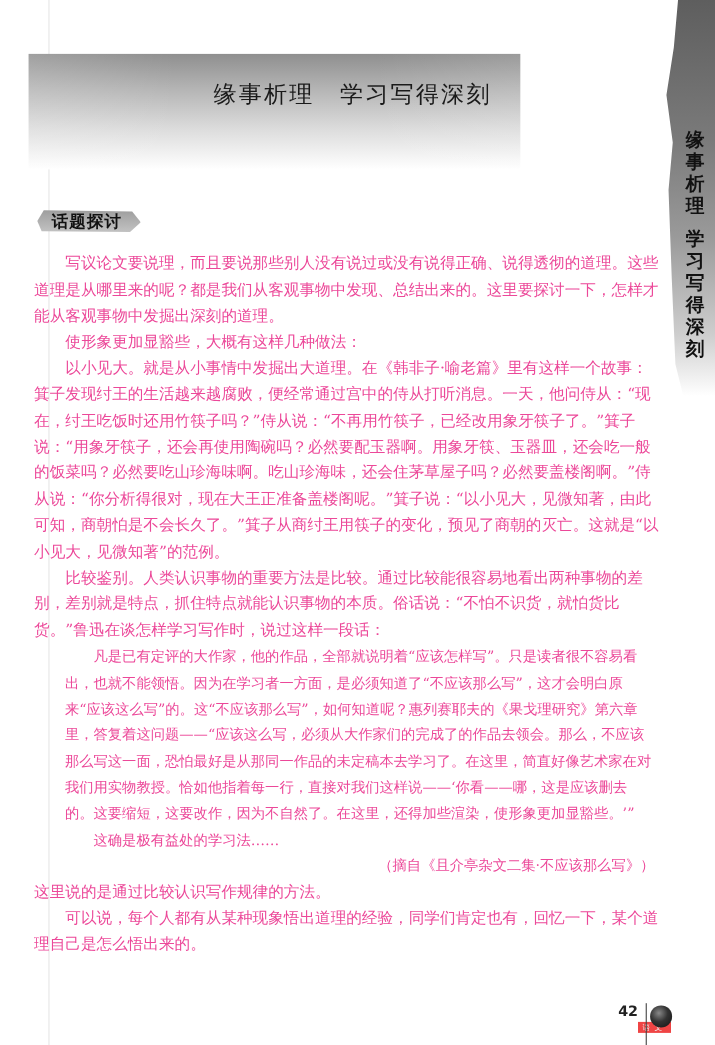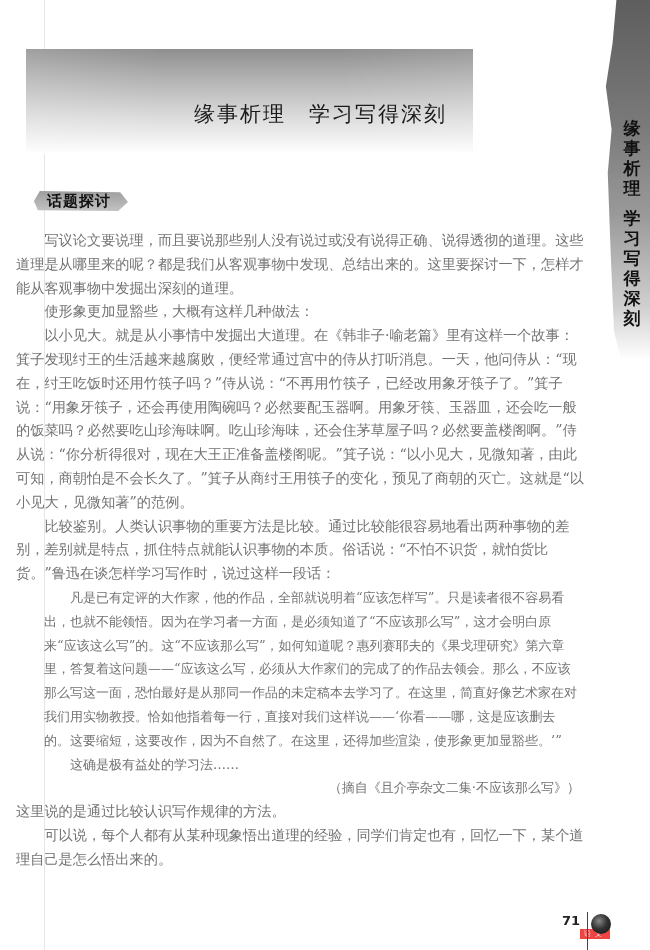--- a/index.html
+++ b/index.html
@@ -17,21 +17,21 @@
     position: absolute; left: 26px; top: 49px; width: 447px; height: 105px;
     background: linear-gradient(to bottom, #8f8f8f 0%, #b4b4b4 30%, #dcdcdc 65%, #ffffff 100%);
   }
   .banner-mask {
     position: absolute; left: 26px; top: 49px; width: 447px; height: 105px;
     background: linear-gradient(to right, rgba(255,255,255,0.15) 0%, rgba(255,255,255,0) 30%, rgba(255,255,255,0) 70%, rgba(255,255,255,0.1) 100%);
   }
   .banner-title {
     position: absolute; left: 26px; top: 72px; width: 509px; text-align: center;
     font-size: 21px; letter-spacing: 2px; color: #1a1a1a;
-    padding-left: 80px; box-sizing: border-box; margin-top: 28px;
+    padding-left: 80px; box-sizing: border-box;
   }
   .side-strip {
     position: absolute; right: 0; top: 0; width: 48px; height: 360px;
     background: linear-gradient(to bottom, #5e5e5e 0%, #7a7a7a 35%, #9a9a9a 60%, #cfcfcf 85%, #ffffff 100%);
     clip-path: polygon(30% 0, 100% 0, 100% 100%, 40% 100%, 25% 92%, 18% 70%, 12% 48%, 20% 36%, 8% 24%, 22% 12%);
   }
   .side-text {
     position: absolute; right: 8px; width: 22px; text-align: left;
     font-family: "DejaVu Sans", "Liberation Sans", sans-serif;
     font-weight: bold; font-size: 17px; line-height: 20px; color: #111;
@@ -41,22 +41,22 @@
   .section-tag {
     position: absolute; left: 30px; top: 190px; width: 98px; height: 22px;
     background: linear-gradient(to bottom, #9c9c9c, #c4c4c4);
     clip-path: polygon(4% 50%, 10% 5%, 92% 10%, 100% 55%, 90% 95%, 8% 92%);
     text-align: center;
     font-family: "DejaVu Sans", "Liberation Sans", sans-serif;
     font-weight: bold; font-size: 15px; line-height: 22px; color: #111;
     letter-spacing: 1px;
   }
   .body-text {
-    position: absolute; left: 16px; top: 229px; width: 568px;
-    font-size: 14.2px; line-height: 23.8px; color: #737373;
+    position: absolute; left: 31px; top: 229px; width: 568px;
+    font-size: 14.2px; line-height: 23.8px; color: #ec4899;
   }
   .body-text p { margin: 0; text-indent: 2em; }
   .quote {
     margin: 0; padding-left: 28px; padding-right: 4px;
     font-size: 13px; line-height: 23.8px;
   }
   .quote p { margin: 0; text-indent: 2em; }
   .quote .source { text-align: right; text-indent: 0; }
   .body-text p.noindent { text-indent: 0; }
   .footer-num {
@@ -104,16 +104,16 @@
   <p>比较鉴别。人类认识事物的重要方法是比较。通过比较能很容易地看出两种事物的差别，差别就是特点，抓住特点就能认识事物的本质。俗话说：“不怕不识货，就怕货比货。”鲁迅在谈怎样学习写作时，说过这样一段话：</p>
   <div class="quote">
     <p>凡是已有定评的大作家，他的作品，全部就说明着“应该怎样写”。只是读者很不容易看出，也就不能领悟。因为在学习者一方面，是必须知道了“不应该那么写”，这才会明白原来“应该这么写”的。这“不应该那么写”，如何知道呢？惠列赛耶夫的《果戈理研究》第六章里，答复着这问题——“应该这么写，必须从大作家们的完成了的作品去领会。那么，不应该那么写这一面，恐怕最好是从那同一作品的未定稿本去学习了。在这里，简直好像艺术家在对我们用实物教授。恰如他指着每一行，直接对我们这样说——‘你看——哪，这是应该删去的。这要缩短，这要改作，因为不自然了。在这里，还得加些渲染，使形象更加显豁些。’”</p>
     <p>这确是极有益处的学习法……</p>
     <p class="source">（摘自《且介亭杂文二集·不应该那么写》）</p>
   </div>
   <p class="noindent">这里说的是通过比较认识写作规律的方法。</p>
   <p>可以说，每个人都有从某种现象悟出道理的经验，同学们肯定也有，回忆一下，某个道理自己是怎么悟出来的。</p>
 </div>
 
-<div class="footer-num">71</div>
+<div class="footer-num">42</div>
 <div class="footer-tag">语文</div>
 <div class="footer-rule"></div>
 <div class="footer-ball"></div>
 
 </body></html>

